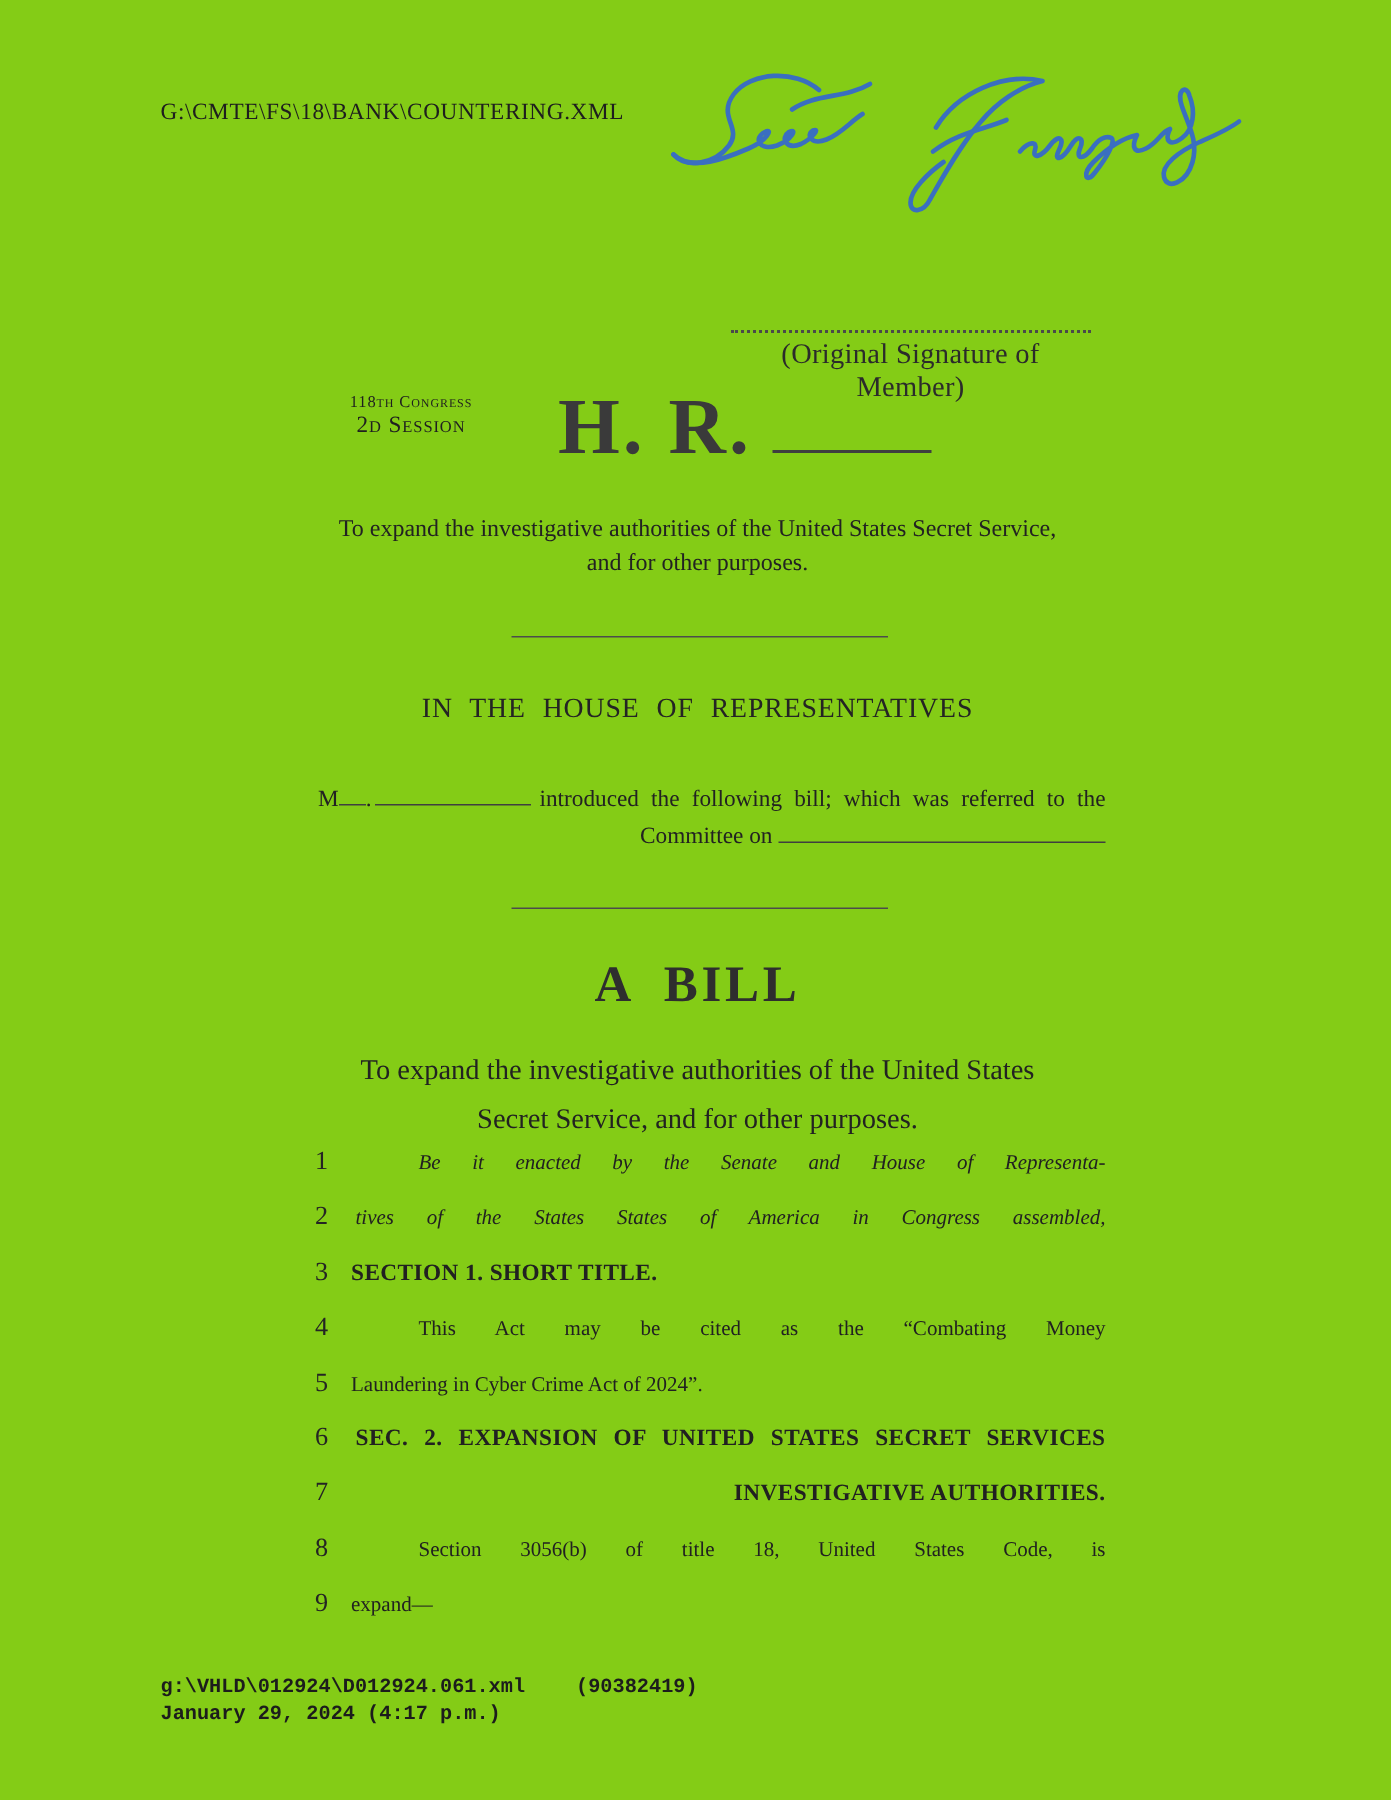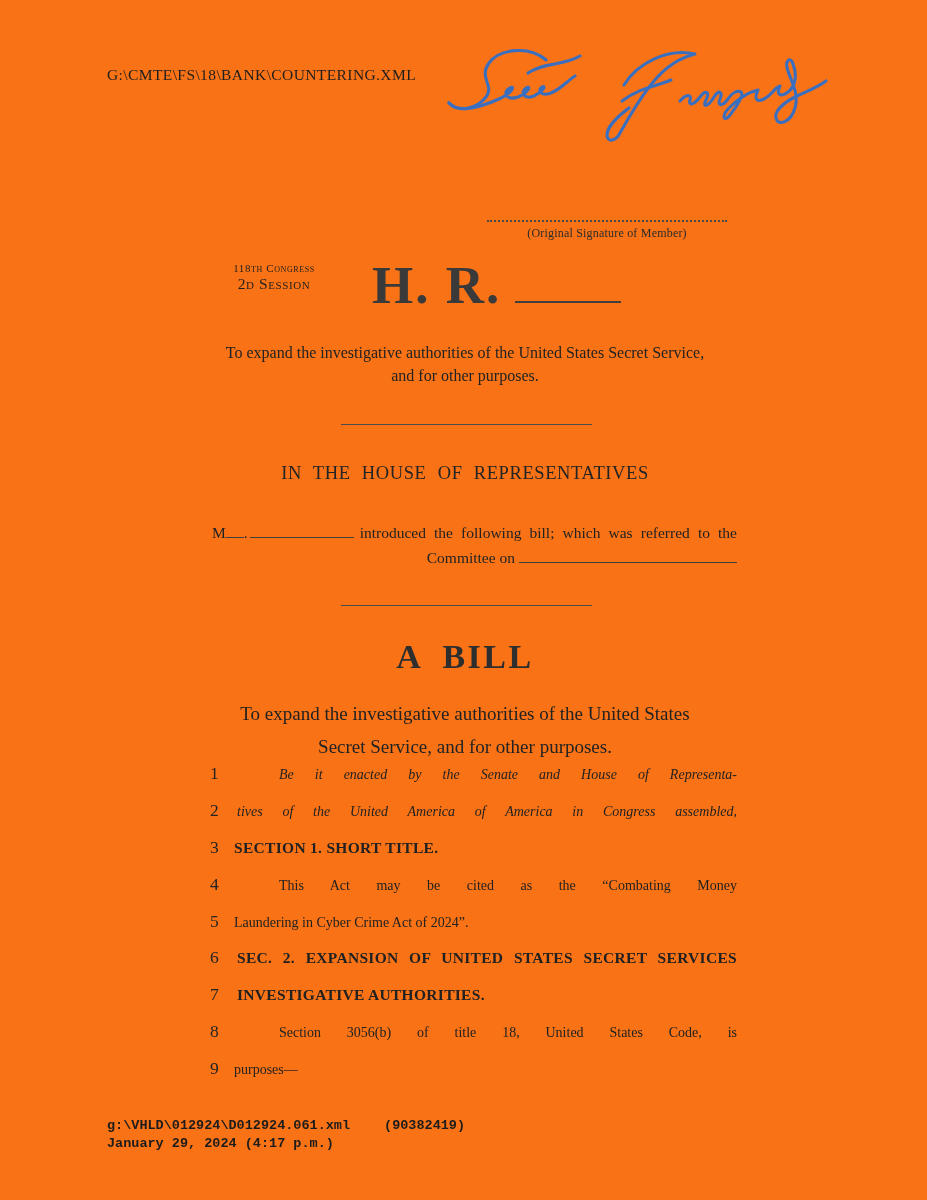--- a/index.html
+++ b/index.html
@@ -1,33 +1,33 @@
 <!DOCTYPE html>
 <html><head>
 <meta charset="utf-8">
 <style>
   html,body{margin:0;padding:0;background:#ffffff;}
   .page{
     position:relative;
     width:927px;height:1200px;
-    background:#f97316;
+    background:#84cc16;
     font-family:"Liberation Serif", serif;
     color:#242424;
     overflow:hidden;
   }
   
   .filepath{
     position:absolute;left:107px;top:66px;
     font-size:15.5px;letter-spacing:.4px;color:#1e1e1e;
   }
   
   .signature{position:absolute;left:428px;top:44px;}
   .sigline{position:absolute;left:487px;top:208px;width:240px;text-align:center;}
   .dotted{border-bottom:2.4px dotted #4a4a4a;height:12px;width:100%;}
-  .sigcaption{font-size:12px;color:#2b2b2b;margin-top:4px;letter-spacing:.2px;}
+  .sigcaption{font-size:19px;color:#2b2b2b;margin-top:4px;letter-spacing:.2px;}
   
   .congress{position:absolute;left:185px;top:262px;width:178px;text-align:center;color:#1f1f1f;}
   .congress .l1{font-size:11px;font-variant:small-caps;letter-spacing:.6px;}
   .congress .l2{font-size:15.5px;font-variant:small-caps;letter-spacing:.6px;margin-top:1px;}
   
   .hrblock{position:absolute;left:372px;top:255px;white-space:nowrap;}
   .hrlabel{font-size:53px;font-weight:bold;color:#3a3a3a;letter-spacing:2px;}
   .hrblank{display:inline-block;width:106px;border-bottom:2.5px solid #3f3f3f;height:40px;margin-left:14px;}
   
   .longtitle{position:absolute;left:190px;top:341px;width:550px;text-align:center;font-size:16px;line-height:23px;color:#222;}
@@ -53,21 +53,21 @@
     font-size:19px;line-height:33px;color:#222;}
   
   .body{position:absolute;left:210px;top:763px;width:527px;}
   .row{display:flex;align-items:baseline;height:36.9px;}
   .num{width:12px;flex:none;font-size:17.5px;color:#242424;}
   .line-text{flex:none;width:500px;margin-left:15px;font-size:14px;color:#212121;}
   .s-italic{font-style:italic;}
   .s-bold{font-weight:bold;font-size:15.5px;letter-spacing:.3px;}
   .a-justify{text-align:justify;text-align-last:justify;}
   .a-left{text-align:left;margin-left:12px;}
-  .a-center{text-align:left;}
+  .a-center{text-align:right;}
   .indent{text-indent:42px;}
   
   .footer{position:absolute;left:107px;top:1117px;font-family:Liberation Mono, monospace;
     font-size:13.5px;color:#1c1c1c;line-height:18px;font-weight:600;}
   .fcode{margin-left:34px;}
 </style>
 </head>
 <body>
 
 <div class="page">
@@ -123,21 +123,21 @@
   </div>
 
   <div class="body">
     <div class="row">
       <span class="num">1</span>
       <span class="line-text s-italic a-justify indent">Be it enacted by the Senate and House of Representa-</span>
     </div>
 
     <div class="row">
       <span class="num">2</span>
-      <span class="line-text s-italic a-justify">tives of the United America of America in Congress assembled,</span>
+      <span class="line-text s-italic a-justify">tives of the States States of America in Congress assembled,</span>
     </div>
 
     <div class="row">
       <span class="num">3</span>
       <span class="line-text s-bold a-left">SECTION 1. SHORT TITLE.</span>
     </div>
 
     <div class="row">
       <span class="num">4</span>
       <span class="line-text s-normal a-justify indent">This Act may be cited as the “Combating Money</span>
@@ -158,21 +158,21 @@
       <span class="line-text s-bold a-center">INVESTIGATIVE AUTHORITIES.</span>
     </div>
 
     <div class="row">
       <span class="num">8</span>
       <span class="line-text s-normal a-justify indent">Section 3056(b) of title 18, United States Code, is</span>
     </div>
 
     <div class="row">
       <span class="num">9</span>
-      <span class="line-text s-normal a-left">purposes—</span>
+      <span class="line-text s-normal a-left">expand—</span>
     </div>
   </div>
 
   <div class="footer">
     <div><span>g:\VHLD\012924\D012924.061.xml</span><span class="fcode">(90382419)</span></div>
     <div>January 29, 2024 (4:17 p.m.)</div>
   </div>
 
 </div>
 

